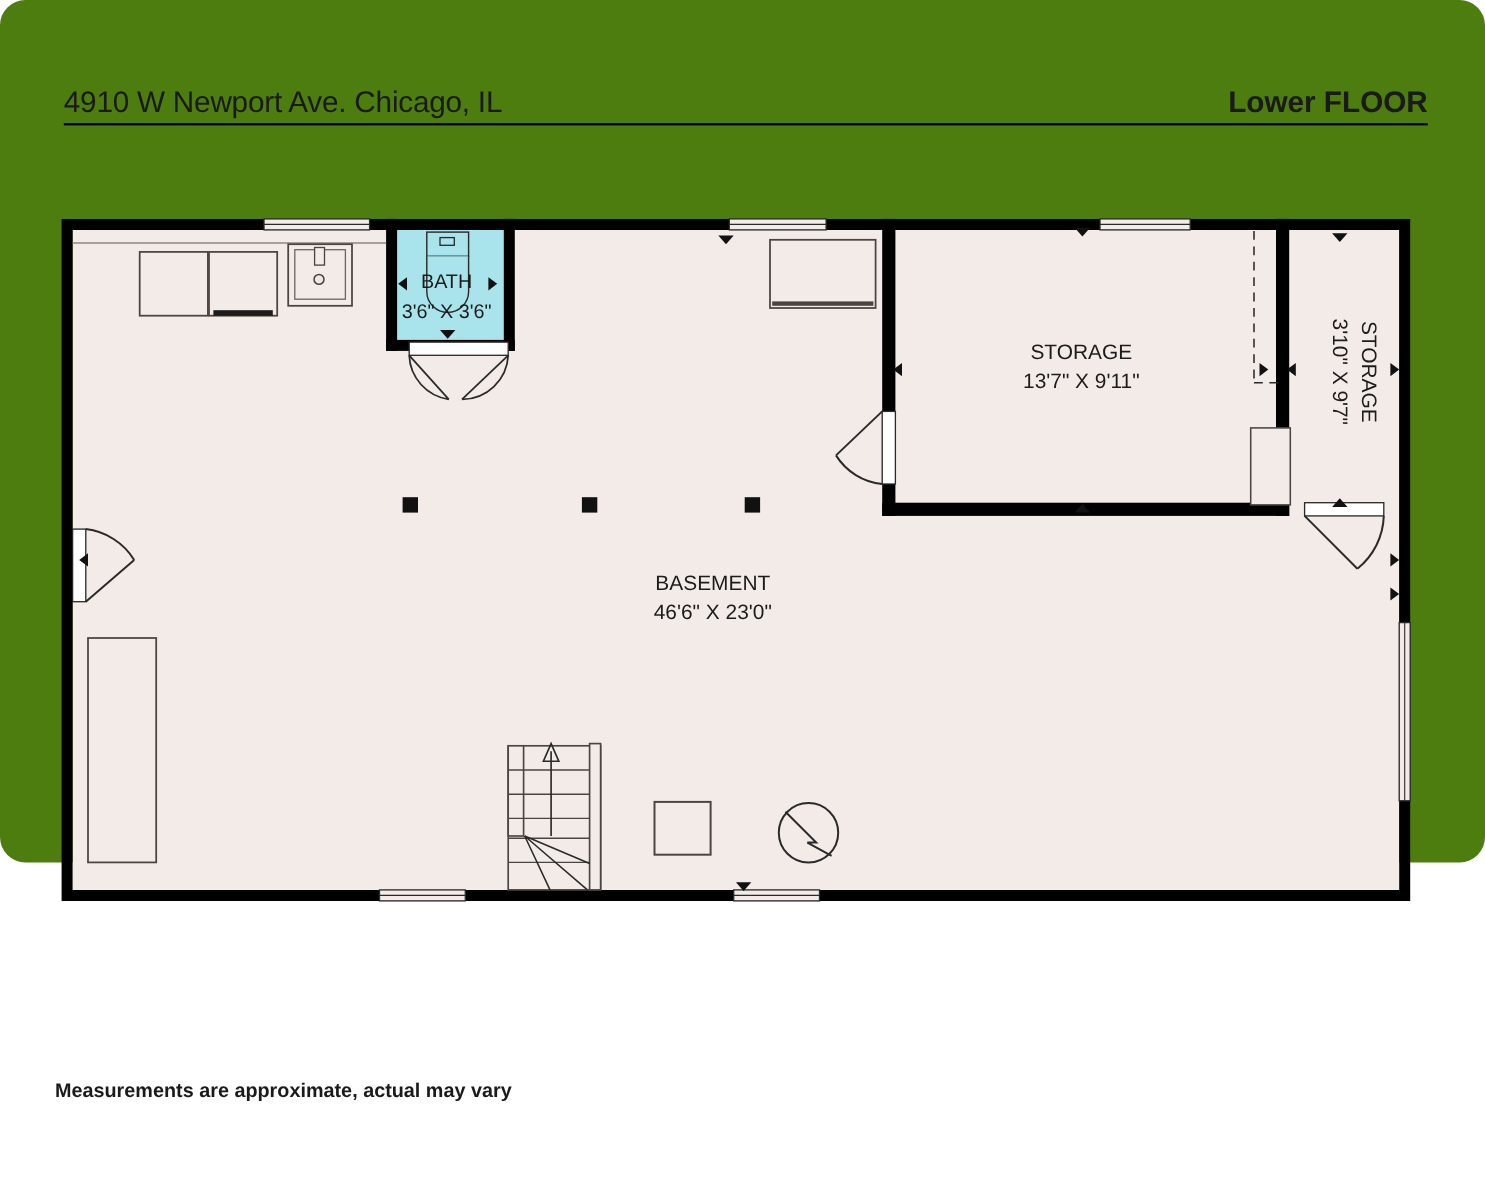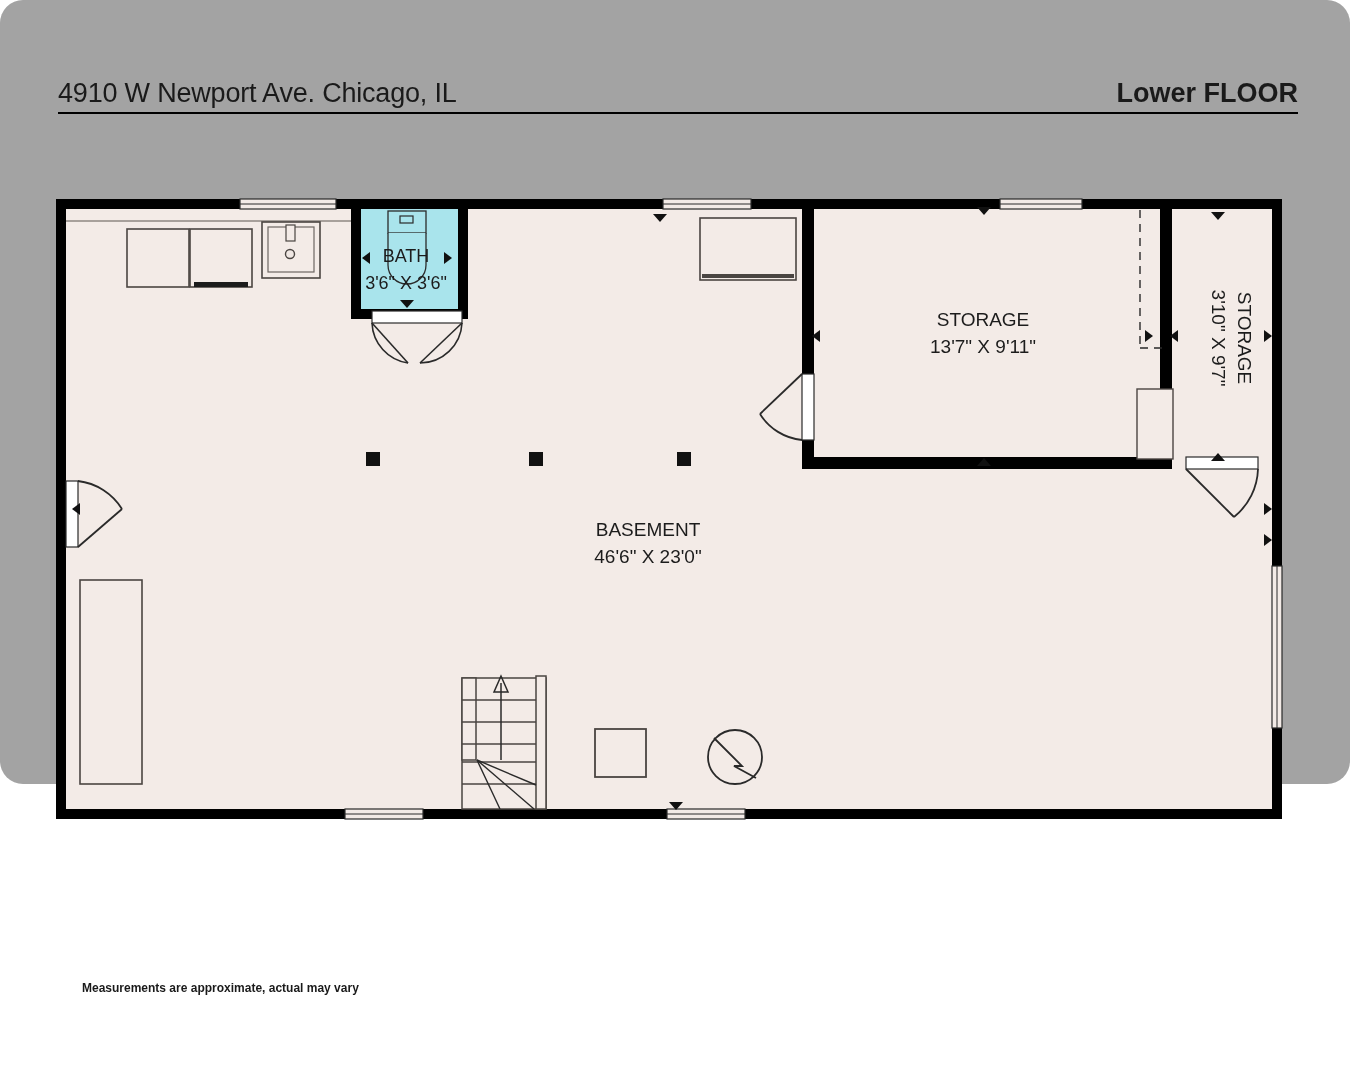--- a/index.html
+++ b/index.html
@@ -12,21 +12,21 @@
     height: 1080px;
     font-family: "Liberation Sans", sans-serif;
     color: #1a1a1a;
     position: relative;
     overflow: hidden;
   }
   #page {
     position: relative;
     width: 1350px;
     height: 784px;
-    background: #a3a3a3;
+    background: #4d7c0f;
     border-radius: 23px;
   }
   
   #header {
     position: absolute;
     left: 58px;
     top: 76px;
     width: 1240px;
     height: 44px;
   }
@@ -55,23 +55,23 @@
     font-size: 27px;
     font-weight: 700;
     letter-spacing: 0px;
     white-space: nowrap;
     line-height: 34px;
     text-align: right;
   }
   
   #footer-note {
     position: absolute;
-    left: 82px;
+    left: 50px;
     top: 981px;
-    font-size: 12px;
+    font-size: 18px;
     font-weight: 600;
     color: #1a1a1a;
     white-space: nowrap;
   }
   
   #plan-wrap {
     position: absolute;
     left: 0;
     top: 0;
     width: 1350px;

